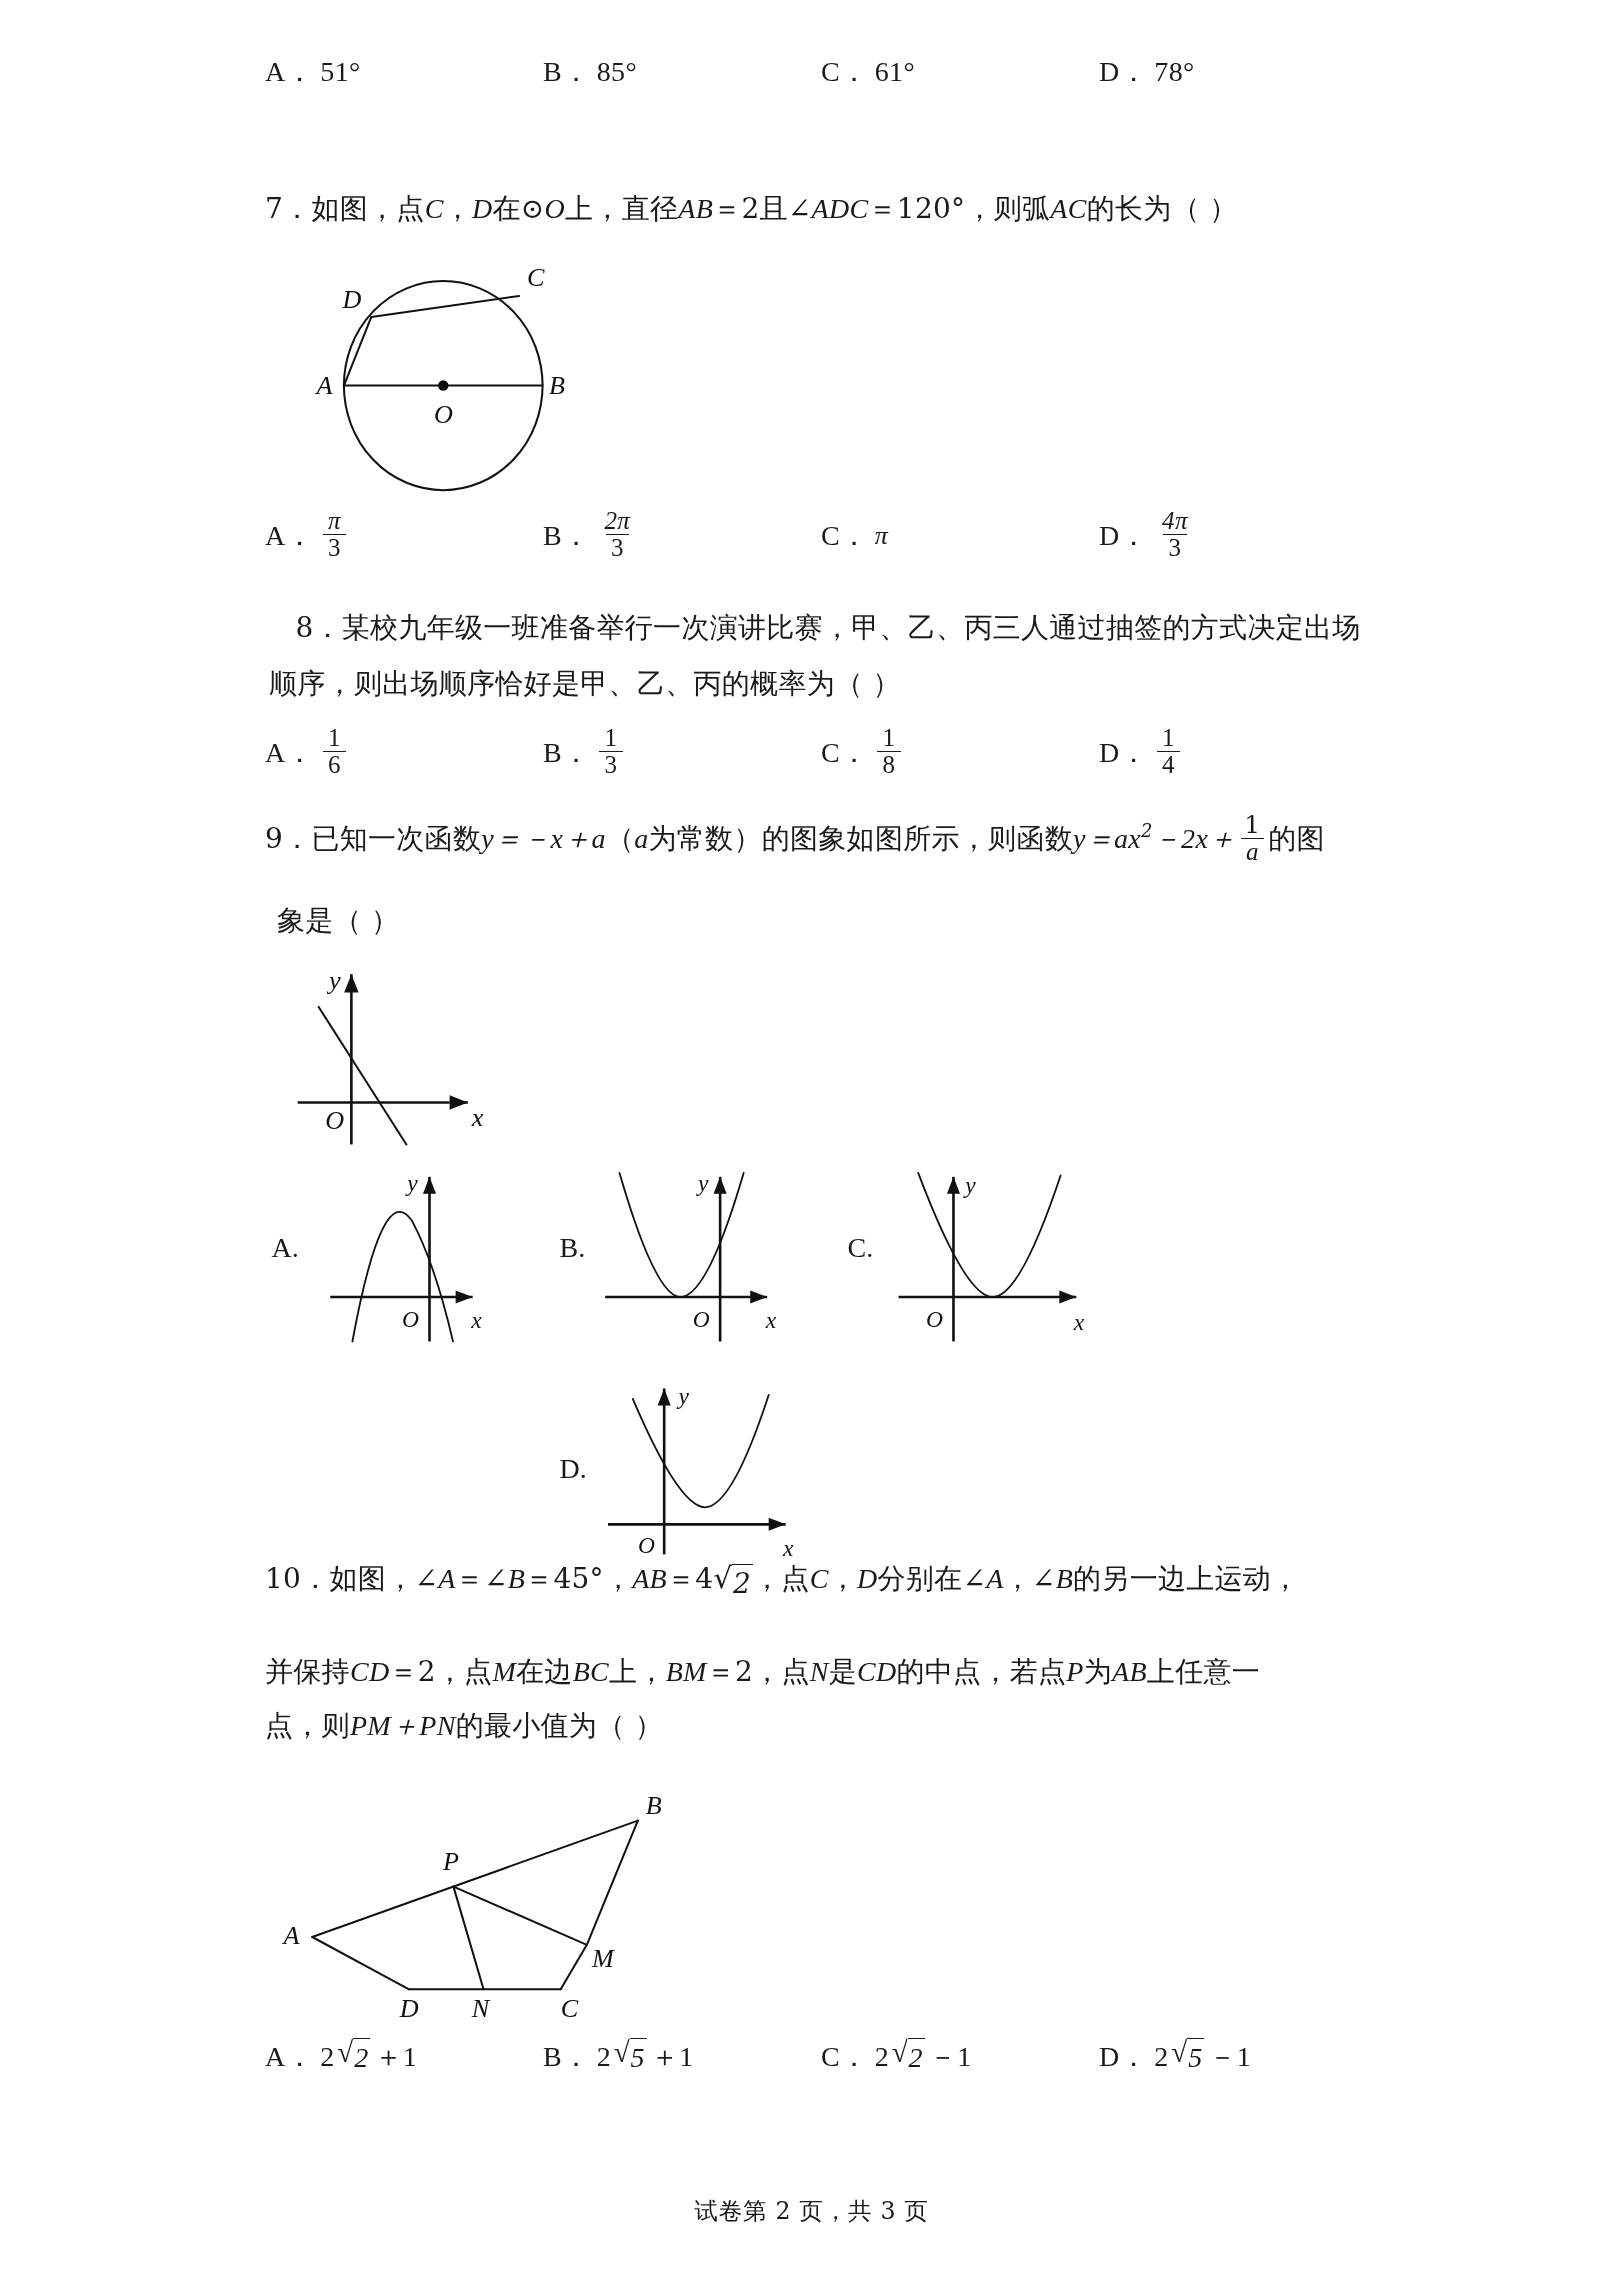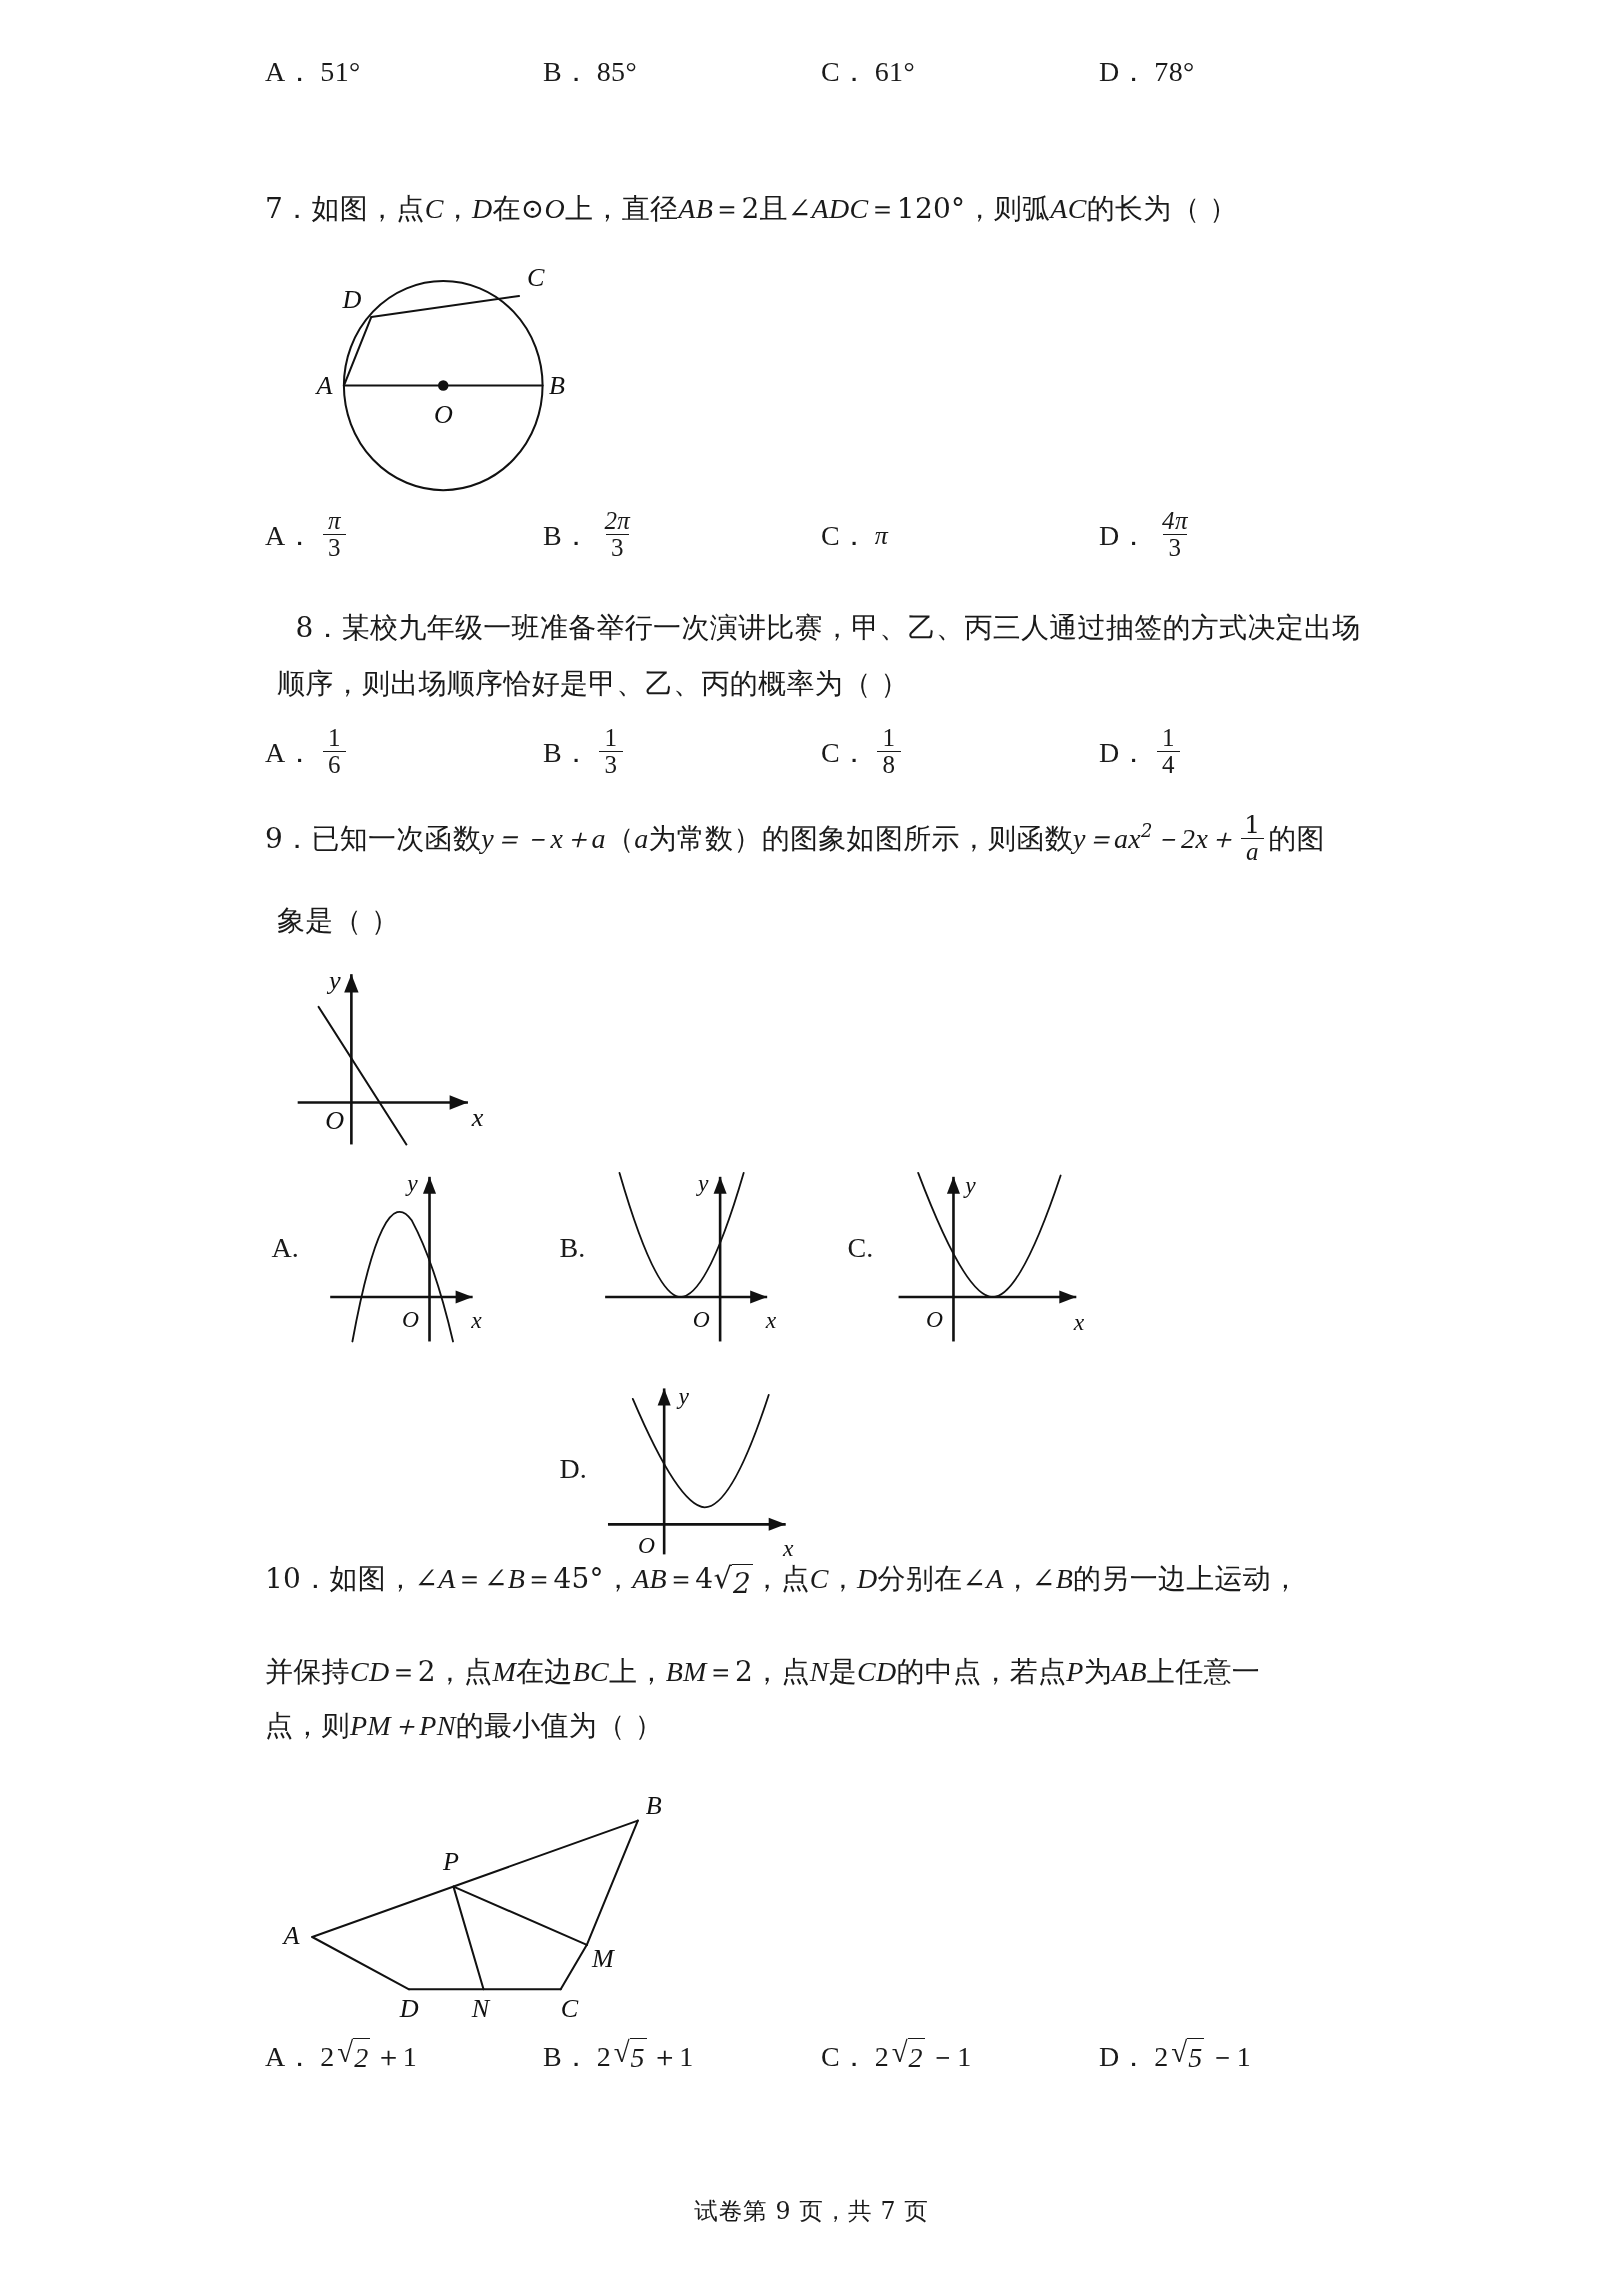--- a/index.html
+++ b/index.html
@@ -153,21 +153,21 @@
       <span class="frac">
         <span class="num mi">4π</span>
         <span class="den mn">3</span>
       </span>
     </div>
   </div>
 
   <div class="qline cn" style="position:absolute; top:605px; left:0; width:1126px;text-align:center;">
     <span>8．</span><span>某校九年级一班准备举行一次演讲比赛，甲、乙、丙三人通过抽签的方式决定出场</span>
   </div>
-  <div class="qline cn" style="position:absolute; top:661px; left:12px; width:1126px;">
+  <div class="qline cn" style="position:absolute; top:661px; left:4px; width:1126px;">
     <span>顺序，则出场顺序恰好是甲、乙、丙的概率为（      ）</span>
   </div>
 
   <div class="optrow" style="position:absolute; top:726px; left:0;">
     <div class="opt">
       <span class="lab">A．</span>
       <span class="frac">
         <span class="num mn">1</span>
         <span class="den mn">6</span>
       </span>
@@ -351,17 +351,17 @@
       <span class="sqrt" style="margin-left:-3.9px;">
         <span class="rad">√</span>
         <span class="rnd mn">5</span>
       </span>
       <span class="mn" style="margin-left:-2.6px;">－1</span>
     </div>
   </div>
 
  </div>
 
- <div class="footer" style="top:2195px;">试卷第 9 页，共 7 页</div>
+ <div class="footer" style="top:2195px;">试卷第 2 页，共 3 页</div>
 
 
 </div>
 
 
 </body></html>

